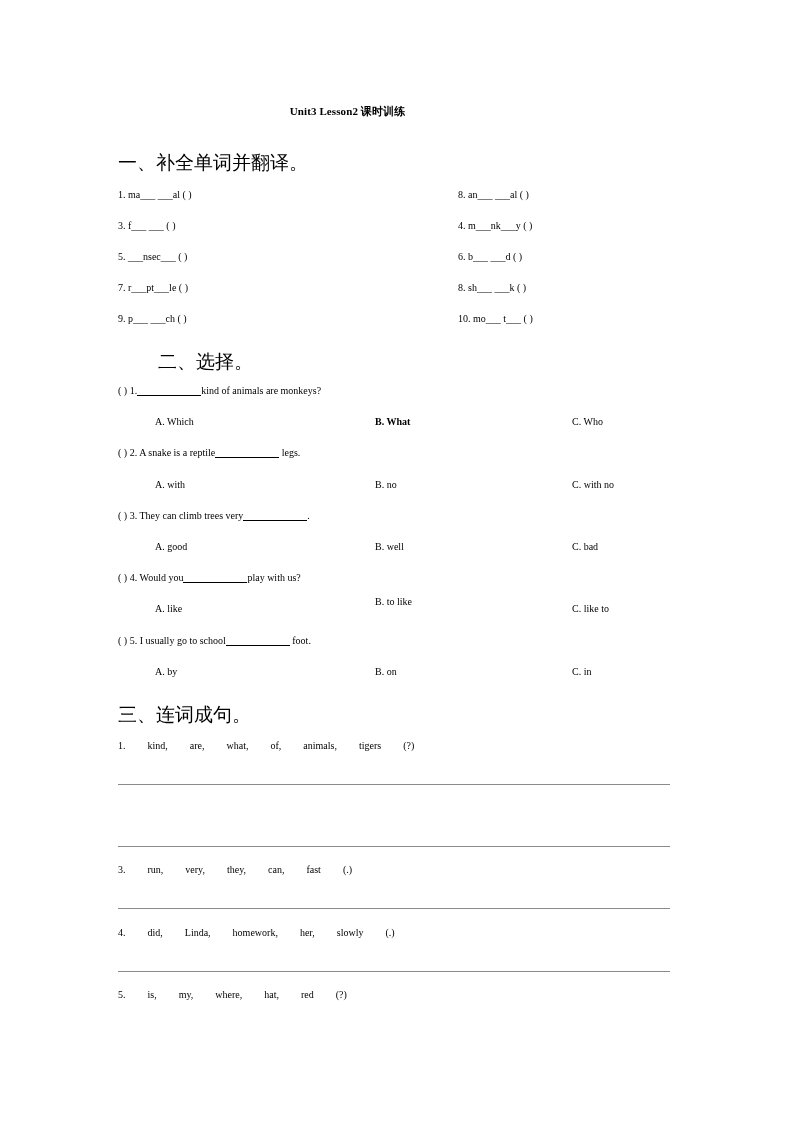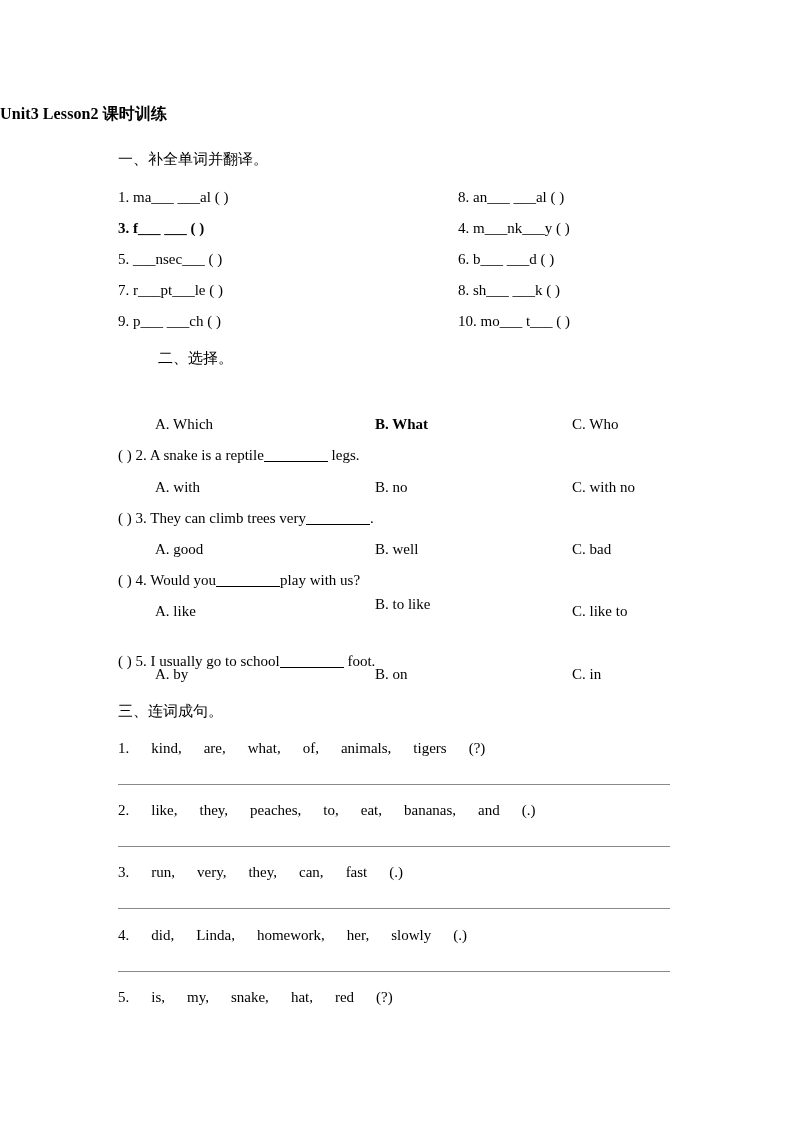--- a/index.html
+++ b/index.html
@@ -22,38 +22,38 @@
     width: 793px;
     height: 1122px;
   }
 
   
   .doc-title {
     position: absolute;
     left: 0;
     top: 104px;
     width: 695px;
-    text-align: left;
-    font-size: 16px;
+    text-align: center;
+    font-size: 11px;
     font-weight: bold;
     letter-spacing: 0.1px;
   }
 
   
   .section-header {
     position: absolute;
     left: 118px;
-    font-size: 15px;
+    font-size: 19px;
     white-space: nowrap;
   }
 
   
   .line {
     position: absolute;
-    font-size: 15px;
+    font-size: 10px;
     white-space: nowrap;
     line-height: 1;
   }
 
   .col-left  { left: 118px; }
   .col-right { left: 458px; }
 
   
   .opt-a { left: 155px; }
   .opt-b { left: 375px; }
@@ -88,34 +88,37 @@
 
 <div class="page">
 
   <div class="doc-title">Unit3 Lesson2 课时训练</div>
 
   <div class="section-header" style="top:150px;">一、补全单词并翻译。</div>
 
   <div class="line col-left" style="top:190px;">1. ma___ ___al (       )</div>
   <div class="line col-right" style="top:190px;">8. an___ ___al (       )</div>
 
-  <div class="line col-left" style="top:221px;font-weight:bold;">3. f___ ___ (       )</div>
+  <div class="line col-left" style="top:221px;">3. f___ ___ (       )</div>
   <div class="line col-right" style="top:221px;">4. m___nk___y (       )</div>
 
   <div class="line col-left" style="top:252px;">5. ___nsec___ (       )</div>
   <div class="line col-right" style="top:252px;">6. b___ ___d (       )</div>
 
   <div class="line col-left" style="top:283px;">7. r___pt___le (       )</div>
   <div class="line col-right" style="top:283px;">8. sh___ ___k (       )</div>
 
   <div class="line col-left" style="top:314px;">9. p___ ___ch (       )</div>
   <div class="line col-right" style="top:314px;">10. mo___ t___ (       )</div>
 
   <div class="section-header" style="top:349px;margin-left:40px;">二、选择。</div>
 
+  <div class="line col-left" style="top:386px;">
+    <span>(   ) 1.</span><span class="blank blank-lg"></span><span>kind of animals are monkeys?</span>
+  </div>
   <div class="line opt-a" style="top:417px;">A. Which</div>
   <div class="line opt-b" style="top:417px;font-weight:bold;">B. What</div>
   <div class="line opt-c" style="top:417px;text-align:right;">C. Who</div>
 
   <div class="line col-left" style="top:448px;">
     <span>(   ) 2.</span>
     <span>A snake is a reptile</span><span class="blank blank-lg"></span>
     <span>legs.</span>
   </div>
   <div class="line opt-a" style="top:480px;">A. with</div>
@@ -131,48 +134,45 @@
   <div class="line opt-c" style="top:542px;">C. bad</div>
 
   <div class="line col-left" style="top:573px;">
     <span>(   ) 4.</span>
     <span>Would you</span><span class="blank blank-lg"></span><span>play with us?</span>
   </div>
   <div class="line opt-a" style="top:604px;">A. like</div>
   <div class="line opt-b" style="top:589px;margin-top:8px;">B. to like</div>
   <div class="line opt-c" style="top:604px;">C. like to</div>
 
-  <div class="line col-left" style="top:636px;margin-top:18px;">
+  <div class="line col-left" style="top:636px;">
     <span>(   ) 5.</span>
     <span>I usually go to school</span><span class="blank blank-lg"></span>
     <span>foot.</span>
   </div>
   <div class="line opt-a" style="top:667px;">A. by</div>
   <div class="line opt-b" style="top:667px;">B. on</div>
   <div class="line opt-c" style="top:667px;">C. in</div>
 
   <div class="section-header" style="top:702px;">三、连词成句。</div>
 
   <div class="line col-left scramble" style="top:741px;">
     <span class="w">1.</span><span class="w">kind,</span><span class="w">are,</span><span class="w">what,</span><span class="w">of,</span><span class="w">animals,</span><span class="w">tigers</span><span class="w">(?)</span>
   </div>
   <div class="answer-rule" style="top:784px;"></div>
 
-  <div class="line col-left scramble" style="top:803px;">
-    <span class="w">2.</span><span class="w">like,</span><span class="w">they,</span><span class="w">peaches,</span><span class="w">to,</span><span class="w">eat,</span><span class="w">bananas,</span><span class="w">and</span><span class="w">(.)</span>
-  </div>
   <div class="answer-rule" style="top:846px;"></div>
 
   <div class="line col-left scramble" style="top:865px;">
     <span class="w">3.</span><span class="w">run,</span><span class="w">very,</span><span class="w">they,</span><span class="w">can,</span><span class="w">fast</span><span class="w">(.)</span>
   </div>
   <div class="answer-rule" style="top:908px;"></div>
 
   <div class="line col-left scramble" style="top:928px;">
     <span class="w">4.</span><span class="w">did,</span><span class="w">Linda,</span><span class="w">homework,</span><span class="w">her,</span><span class="w">slowly</span><span class="w">(.)</span>
   </div>
   <div class="answer-rule" style="top:971px;"></div>
 
   <div class="line col-left scramble" style="top:990px;">
-    <span class="w">5.</span><span class="w">is,</span><span class="w">my,</span><span class="w">snake,</span><span class="w">hat,</span><span class="w">red</span><span class="w">(?)</span>
+    <span class="w">5.</span><span class="w">is,</span><span class="w">my,</span><span class="w">where,</span><span class="w">hat,</span><span class="w">red</span><span class="w">(?)</span>
   </div>
 
 </div>
 
 </body></html>

